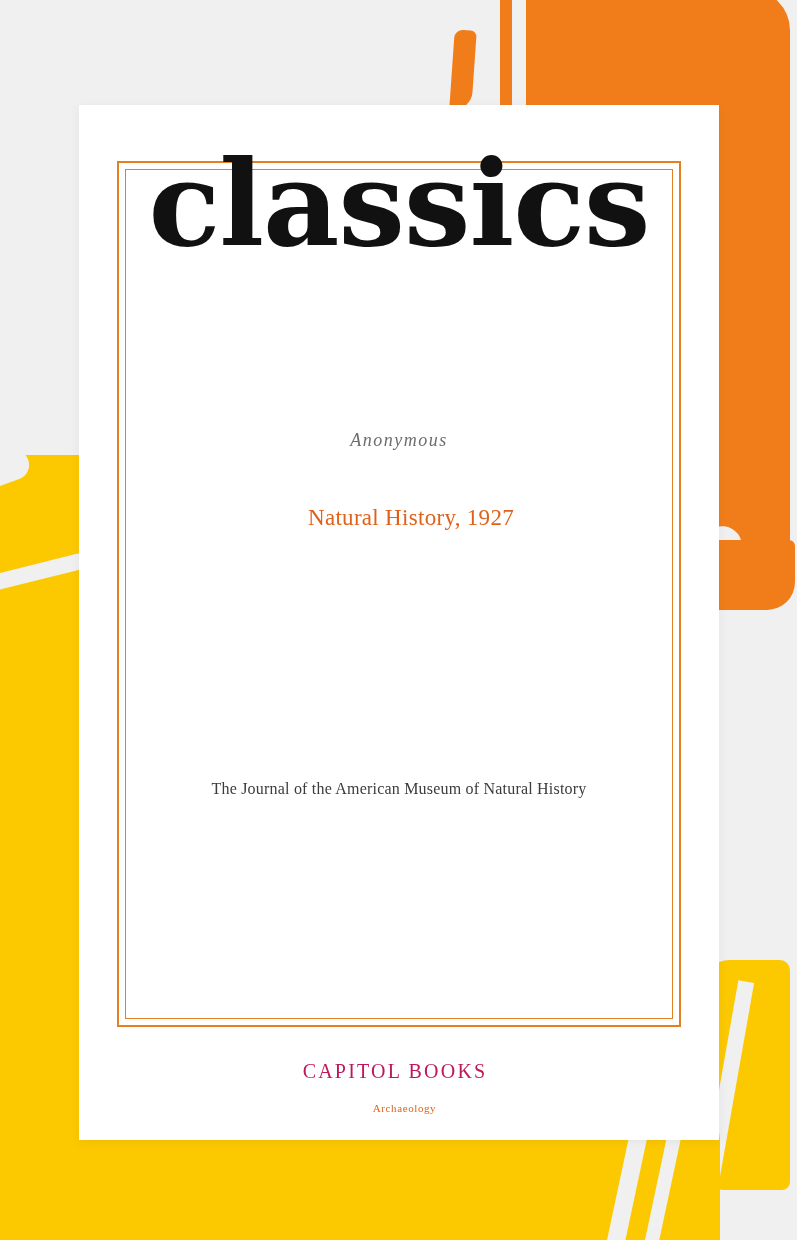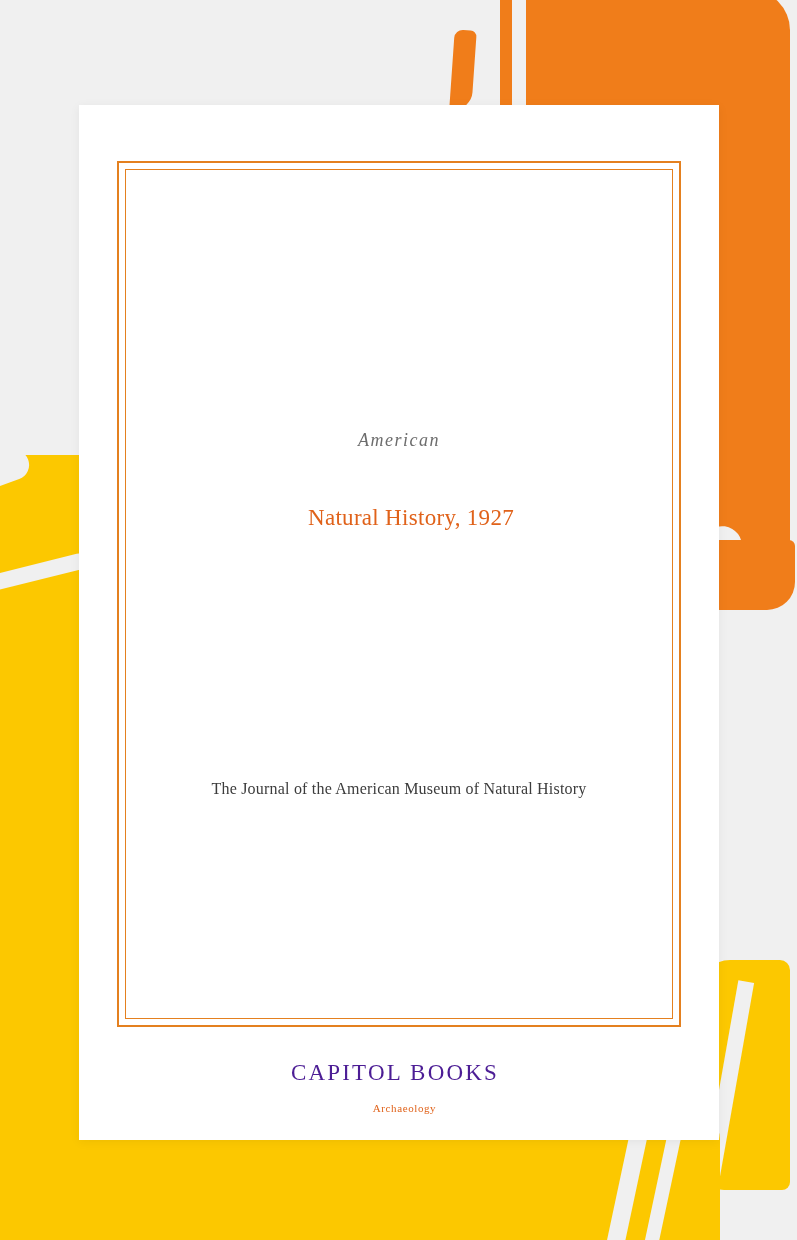--- a/index.html
+++ b/index.html
@@ -236,23 +236,23 @@
     letter-spacing: 0.2px;
   }
 
   .publisher {
     position: absolute;
     left: 0;
     right: 8px;
     top: 955px;
     text-align: center;
     font-family: "Liberation Serif", serif;
-    font-size: 23px;
+    font-size: 20px;
     letter-spacing: 2.2px;
-    color: #4c1d95;
+    color: #be185d;
   }
   .imprint {
     position: absolute;
     left: 11px;
     right: 0;
     top: 997px;
     text-align: center;
     font-family: "Liberation Serif", serif;
     font-size: 11px;
     letter-spacing: 0.6px;
@@ -271,23 +271,24 @@
   <div class="brush-yellow-bottom"></div>
 </div>
 
 <div class="cover">
 
   <div class="frame-outer">
     <div class="frame-inner"></div>
   </div>
 
   <div class="title-block">
+    <div class="title-line">classics</div>
   </div>
 
-  <div class="author">American</div>
+  <div class="author">Anonymous</div>
 
   <div class="subject">Natural History, 1927</div>
 
   <div class="tagline">The Journal of the American Museum of Natural History</div>
 
   <div class="publisher">CAPITOL BOOKS</div>
   <div class="imprint">Archaeology</div>
 
 </div>
 

